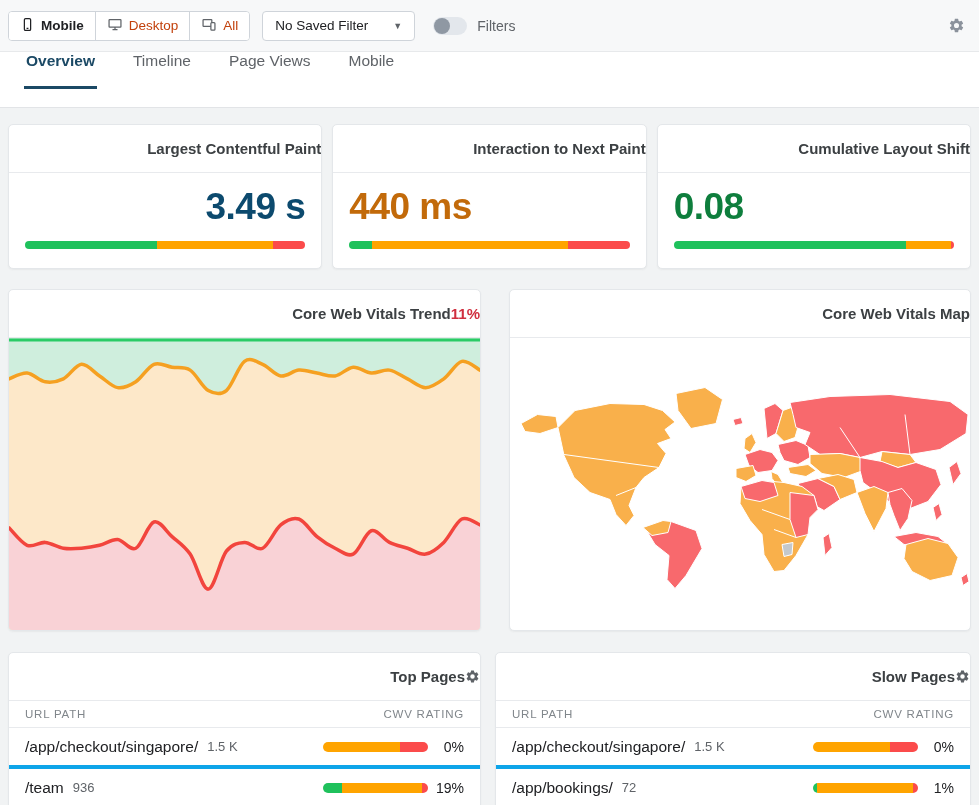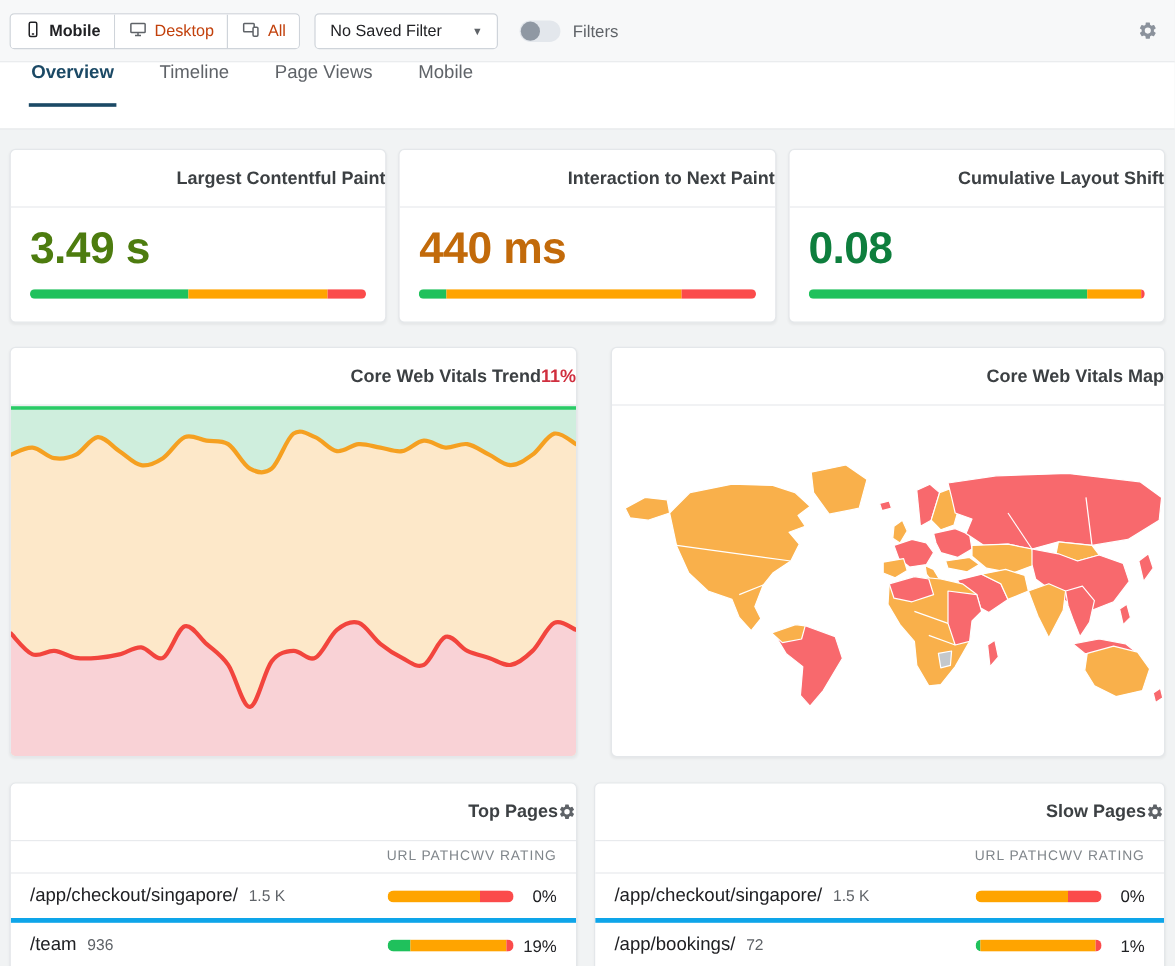--- a/index.html
+++ b/index.html
@@ -53,21 +53,21 @@
   .mid-card { height:342px; }
   .trend-body { height:292px; }
   .trend-body svg { width:100%; height:100%; display:block; }
   .badge { font-size:15px; font-weight:700; }
   .map-body { height:292px; display:flex; align-items:center; justify-content:center; }
   .map-body svg { width:462px; height:211px; }
   .map-body path { stroke:#fff; stroke-width:2; stroke-linejoin:round; }
 
   
   .table-card { height:170px; }
-  .thead { height:27px; display:flex; align-items:center; justify-content:flex-end;
+  .thead { height:27px; display:flex; align-items:center; justify-content:space-between;
     padding:0 16px; border-bottom:1px solid #e8eaed; }
   .th { font-size:11.5px; letter-spacing:.8px; color:#80868b; }
   .trow { height:41px; display:flex; align-items:center; padding:0 16px; border-bottom:4px solid #0ea5e9; cursor:pointer; }
   .tpath { font-size:15.5px; color:#202124; }
   .tcount { font-size:13px; color:#5f6368; margin-left:9px; }
   .trow .grow { flex:1; }
   .rating-bar { width:105px; height:10px; border-radius:5px; overflow:hidden; display:flex; }
   .tpct { width:36px; text-align:right; font-size:14px; color:#202124; }
 </style>
 </head>
@@ -125,21 +125,21 @@
 </div>
 
 <div class="content">
 
   <div class="metrics-row">
     <div class="card metric-card">
       <div class="card-header">
           <span class="card-title">Largest Contentful Paint</span>
         </div>
       <div class="metric-body">
-        <div class="metric-value" style="color: #4d7c0f;">3.49 s</div>
+        <div class="metric-value" style="color: #0c4a6e; text-align: right;">3.49 s</div>
         <div class="metric-bar">
             <span class="seg" style="width: 47%; background: rgb(31, 193, 92);"></span>
             <span class="seg" style="width: 41.6%; background: rgb(255, 164, 0);"></span>
             <span class="seg" style="width: 11.4%; background: rgb(251, 75, 75);"></span>
           </div>
       </div>
     </div>
     <div class="card metric-card">
       <div class="card-header">
           <span class="card-title">Interaction to Next Paint</span>

